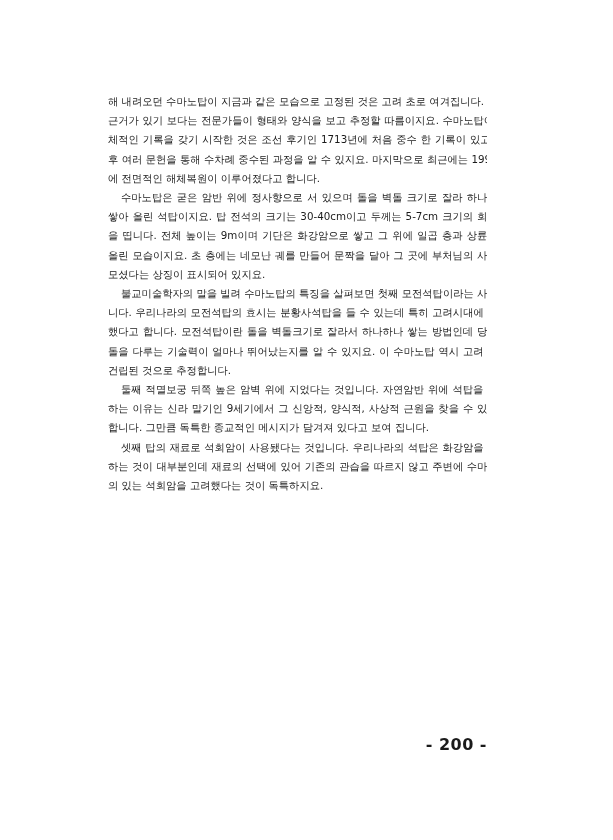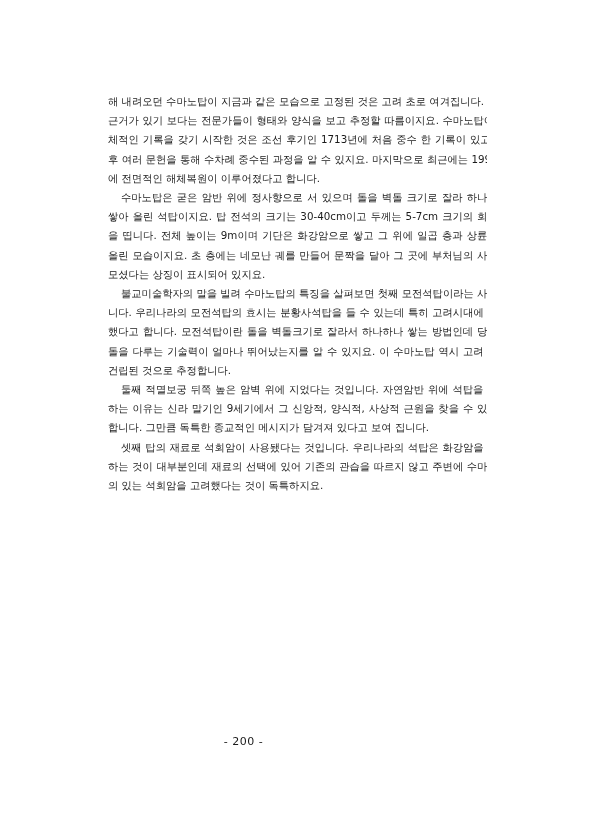--- a/index.html
+++ b/index.html
@@ -32,24 +32,25 @@
     word-break: break-all;
   }
   .para.first {
     text-indent: 0;
   }
   .page-number {
     position: absolute;
     left: 0;
     right: 0;
     top: 735px;
-    text-align: center;
-    font-size: 11px;
+    text-align: right;
+    font-size: 16px;
     color: #1a1a1a;
     letter-spacing: 0.5px;
+    font-weight: bold;
   }
 </style>
 </head>
 <body>
 
 <div class="page">
   <div class="content">
     <p class="para first">해 내려오던 수마노탑이 지금과 같은 모습으로 고정된 것은 고려 초로 여겨집니다. 무슨 근거가 있기 보다는 전문가들이 형태와 양식을 보고 추정할 따름이지요. 수마노탑이 구체적인 기록을 갖기 시작한 것은 조선 후기인 1713년에 처음 중수 한 기록이 있고, 이후 여러 문헌을 통해 수차례 중수된 과정을 알 수 있지요. 마지막으로 최근에는 1995년에 전면적인 해체복원이 이루어졌다고 합니다.</p>
     <p class="para">수마노탑은 굳은 암반 위에 정사향으로 서 있으며 돌을 벽돌 크기로 잘라 하나하나 쌓아 올린 석탑이지요. 탑 전석의 크기는 30-40cm이고 두께는 5-7cm 크기의 회백색을 띱니다. 전체 높이는 9m이며 기단은 화강암으로 쌓고 그 위에 일곱 층과 상륜부를 올린 모습이지요. 초 층에는 네모난 궤를 만들어 문짝을 달아 그 곳에 부처님의 사리를 모셨다는 상징이 표시되어 있지요.</p>
     <p class="para">불교미술학자의 말을 빌려 수마노탑의 특징을 살펴보면 첫째 모전석탑이라는 사실입니다. 우리나라의 모전석탑의 효시는 분황사석탑을 들 수 있는데 특히 고려시대에 활발했다고 합니다. 모전석탑이란 돌을 벽돌크기로 잘라서 하나하나 쌓는 방법인데 당시의 돌을 다루는 기술력이 얼마나 뛰어났는지를 알 수 있지요. 이 수마노탑 역시 고려 초에 건립된 것으로 추정합니다.</p>

